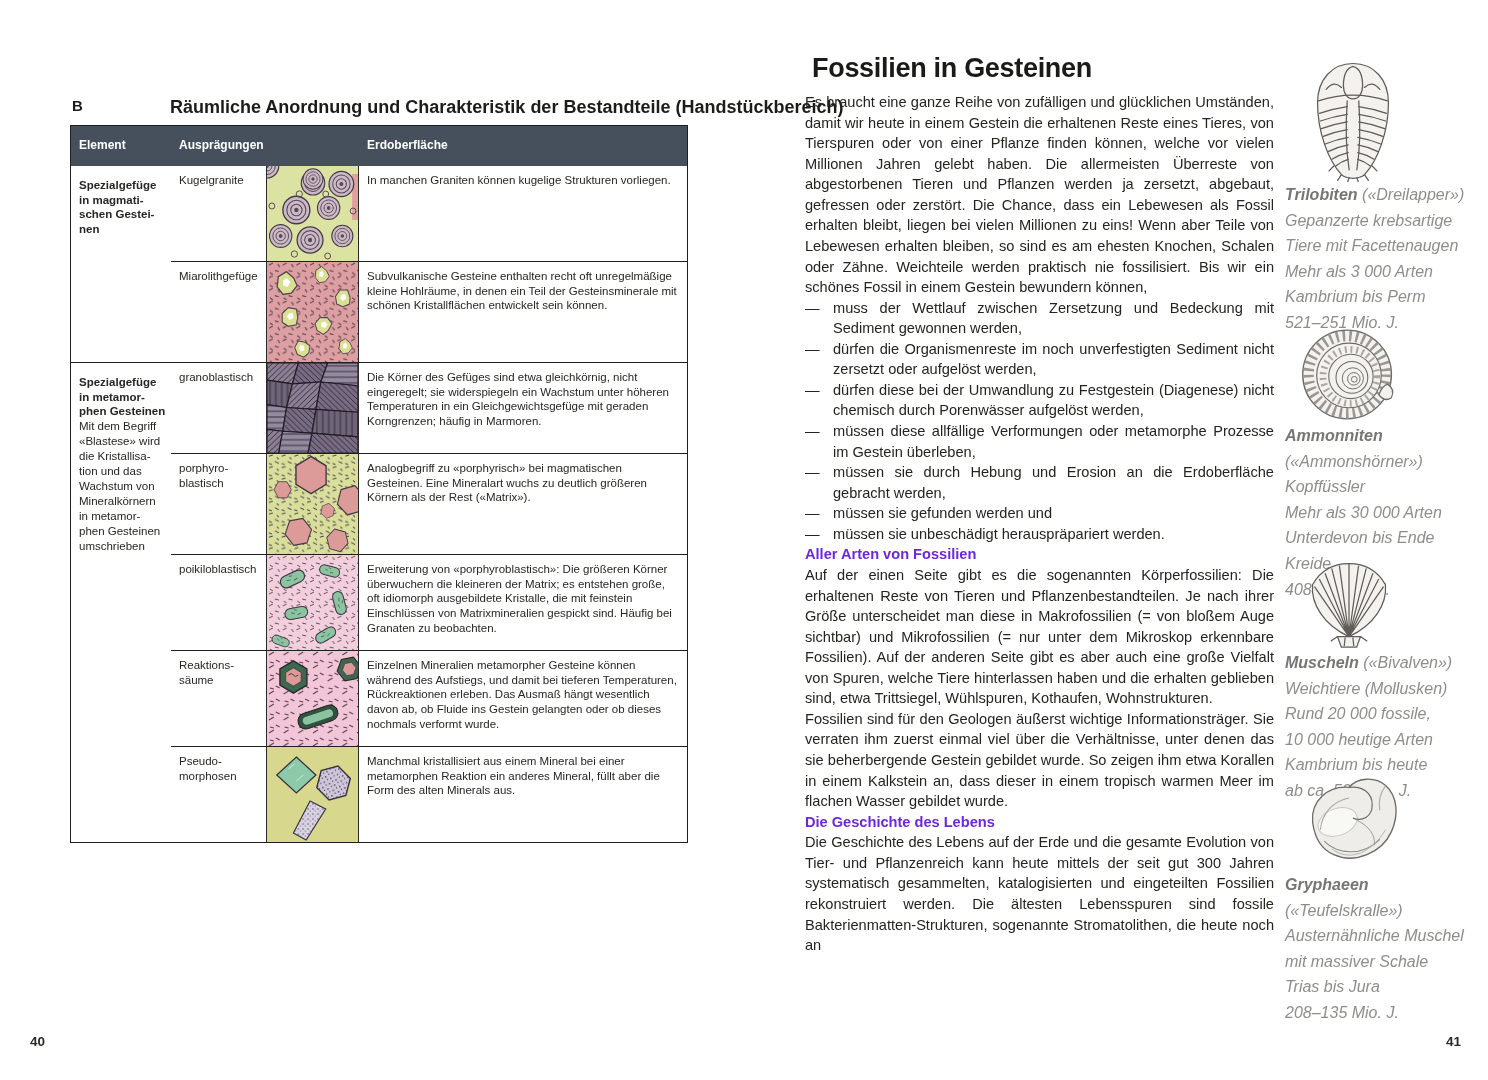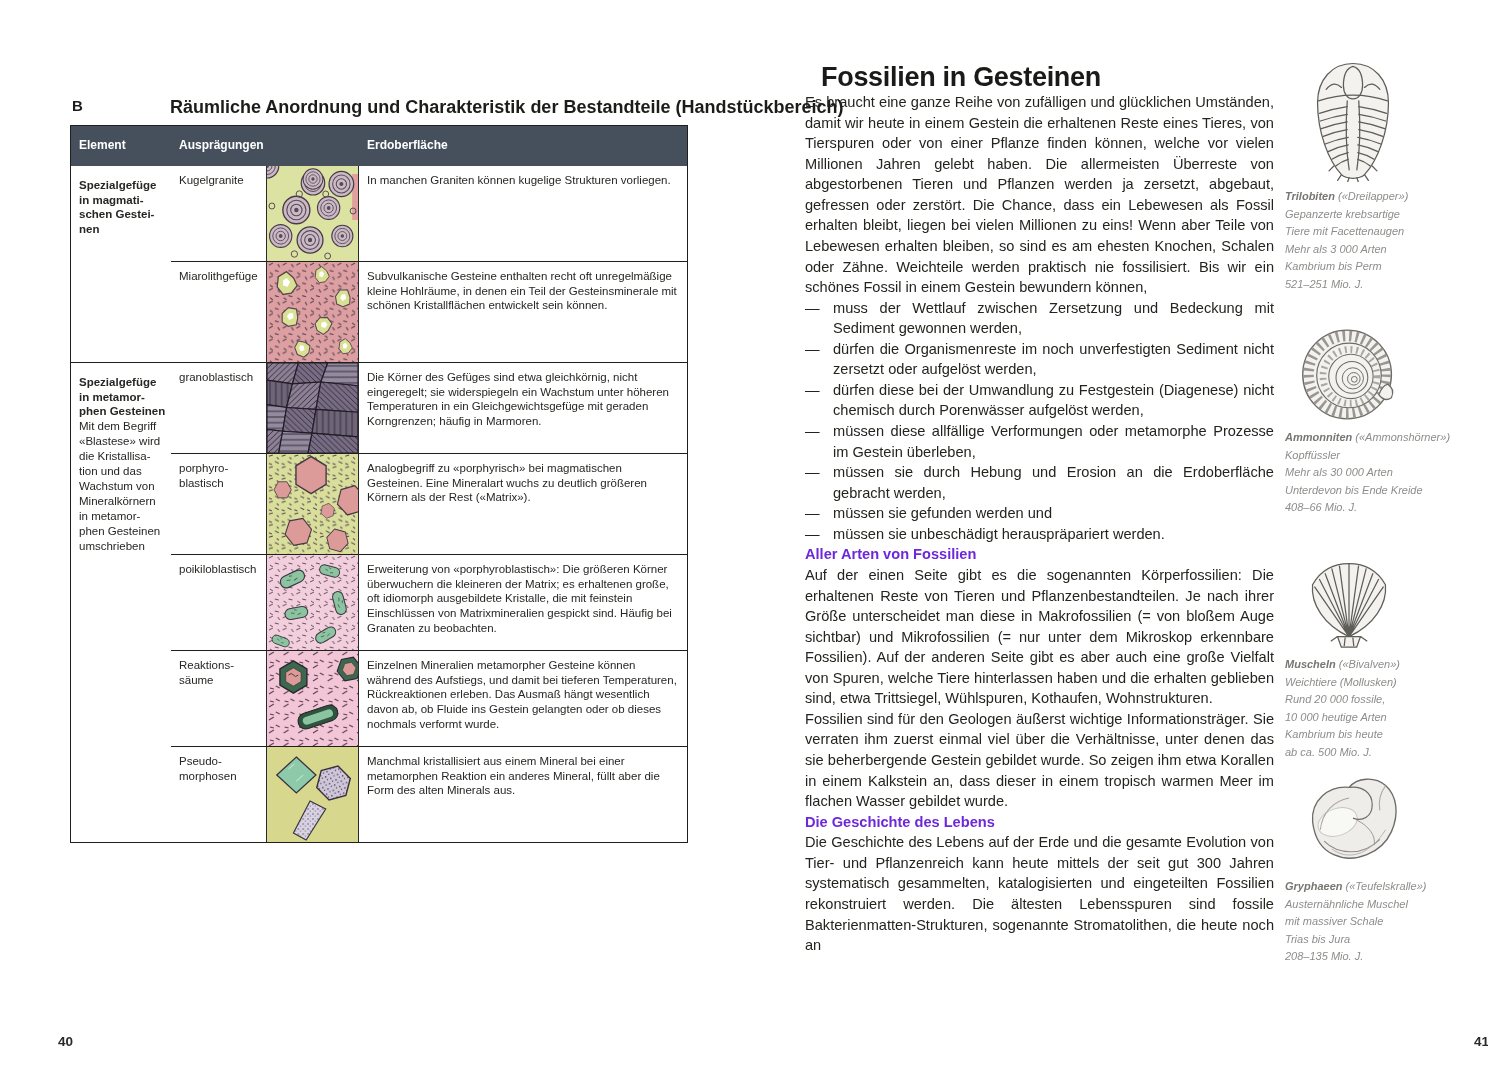--- a/index.html
+++ b/index.html
@@ -27,23 +27,23 @@
   .rp-title{position:absolute;left:805px;top:46px;font-size:27px;font-weight:800;letter-spacing:-0.3px;color:#1a1a18;}
   .rp-body{position:absolute;left:805px;top:92px;width:469px;font-size:14.6px;line-height:1.41;text-align:justify;color:#24241f;}
   .rp-body p{margin:0;}
   .bullet{display:flex;}
   .dash{width:28px;flex:none;}
   .btxt{flex:1;text-align:justify;}
   .sub{color:#6d28d9;font-weight:bold;margin-top:20px;margin-bottom:2px;text-align:left;}
 
   .fig{position:absolute;left:1285px;width:186px;}
   .fig-art{display:block;}
-  .cap{font-style:italic;font-size:11px;line-height:1.6;color:#8f8d8a;margin-top:6px;}
+  .cap{font-style:italic;font-size:16px;line-height:1.6;color:#8f8d8a;}
   .cap-name{font-weight:bold;color:#787672;}
-  .pagenum{position:absolute;font-size:13.5px;font-weight:600;color:#2a2a28;margin-left:28px;}
+  .pagenum{position:absolute;font-size:13.5px;font-weight:600;color:#2a2a28;}
   .pn-left{left:30px;top:1034px;}
   .pn-right{left:1446px;top:1034px;}
 </style>
 </head>
 <body>
 
 <div id="spread">
 
   <div class="b-label">B</div>
   <div class="table-title">Räumliche Anordnung und Charakteristik der Bestandteile (Handstückbereich)</div>
@@ -211,21 +211,21 @@
         <rect width="93" height="95" fill="#f2cfdc"></rect>
         <rect width="93" height="95" fill="url(#t5d)"></rect>
         <use href="#rr5" transform="translate(26,24) rotate(-25)"></use>
         <use href="#rr5" transform="translate(64,16) rotate(15) scale(0.8)"></use>
         <use href="#rr5" transform="translate(74,48) rotate(75) scale(0.9)"></use>
         <use href="#rr5" transform="translate(30,58) rotate(-10) scale(0.9)"></use>
         <use href="#rr5" transform="translate(60,80) rotate(-30) scale(0.85)"></use>
         <use href="#rr5" transform="translate(14,86) rotate(20) scale(0.7)"></use>
       </svg>
     </div>
-    <div class="cell desc-cell sep-row">Erweiterung von «porphyroblastisch»: Die größeren Körner überwuchern die kleineren der Matrix; es erhaltenen große, oft idiomorph ausgebildete Kristalle, die mit feinstein Einschlüssen von Matrixmineralien gespickt sind. Häufig bei Granaten zu beobachten.</div>
+    <div class="cell desc-cell sep-row">Erweiterung von «porphyroblastisch»: Die größeren Körner überwuchern die kleineren der Matrix; es entstehen große, oft idiomorph ausgebildete Kristalle, die mit feinstein Einschlüssen von Matrixmineralien gespickt sind. Häufig bei Granaten zu beobachten.</div>
 
     <div class="cell name-cell pre sep-row">Reaktions-
 säume</div>
     <div class="tex-cell sep-row" style="height:95px">
       <svg viewBox="0 0 93 95" preserveAspectRatio="none">
         <defs>
           <pattern id="t6d" width="15" height="13" patternUnits="userSpaceOnUse">
             <path d="M2,4 l5,-3 M9,9 l4,2 M3,11 l4,1" stroke="#5a3f50" stroke-width="1.1" fill="none"></path>
           </pattern>
           <path id="hx6" d="M0,-14 L12,-7 L12,7 L0,14 L-12,7 L-12,-7 Z"></path>
@@ -269,21 +269,21 @@
         <path d="M22,22 l6,-5 M30,34 l7,-6" stroke="#d2ecdc" stroke-width="1" fill="none"></path>
         <use href="#hx7" transform="translate(68,36) scale(1.1) rotate(15)" fill="url(#spk)" stroke="#38313d" stroke-width="1.3"></use>
         <polygon points="44,54 60,62 40,93 27,86" fill="url(#spk2)" stroke="#3a3442" stroke-width="1.2"></polygon>
       </svg>
     </div>
     <div class="cell desc-cell sep-row">Manchmal kristallisiert aus einem Mineral bei einer metamorphen Reaktion ein anderes Mineral, füllt aber die Form des alten Minerals aus.</div>
   </div>
 
   <div class="pagenum pn-left">40</div>
 
-  <h1 class="rp-title" style="margin:16px">Fossilien in Gesteinen</h1>
+  <h1 class="rp-title" style="margin:7px">Fossilien in Gesteinen</h1>
 
   <div class="rp-body">
     <p>Es braucht eine ganze Reihe von zufälligen und glücklichen Umständen, damit wir heute in einem Gestein die erhaltenen Reste eines Tieres, von Tierspuren oder von einer Pflanze finden können, welche vor vielen Millionen Jahren gelebt haben. Die allermeisten Überreste von abgestorbenen Tieren und Pflanzen werden ja zersetzt, abgebaut, gefressen oder zerstört. Die Chance, dass ein Lebewesen als Fossil erhalten bleibt, liegen bei vielen Millionen zu eins! Wenn aber Teile von Lebewesen erhalten bleiben, so sind es am ehesten Knochen, Schalen oder Zähne. Weichteile werden praktisch nie fossilisiert. Bis wir ein schönes Fossil in einem Gestein bewundern können,</p>
     <div>
       <div class="bullet">
           <span class="dash">—</span>
           <span class="btxt">muss der Wettlauf zwischen Zersetzung und Bedeckung mit Sediment gewonnen werden,</span>
         </div>
       <div class="bullet">
           <span class="dash">—</span>

